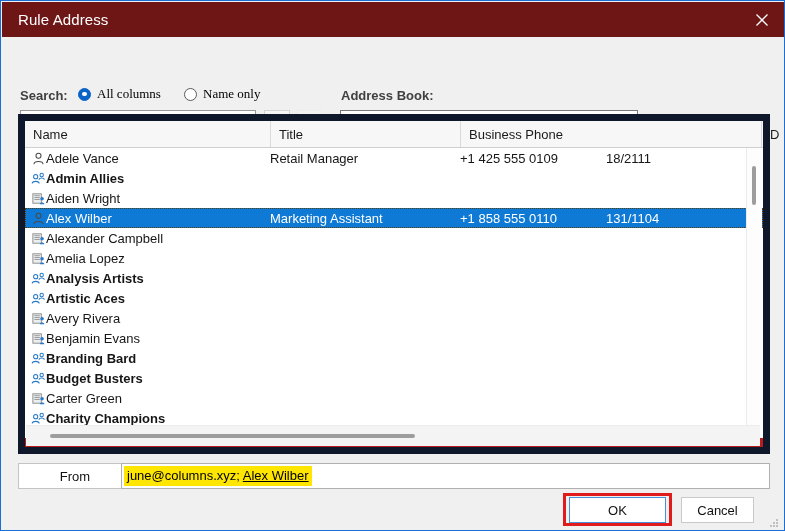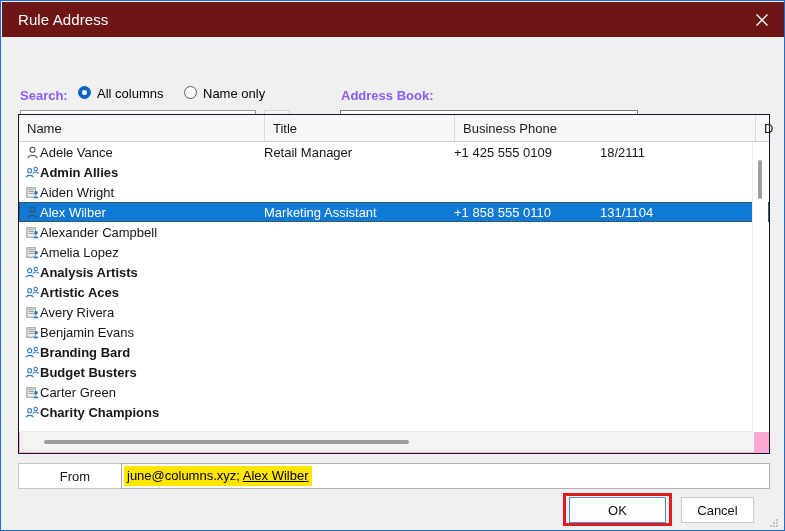--- a/index.html
+++ b/index.html
@@ -50,33 +50,34 @@
   
   .toolbar {
     position: absolute;
     left: 1px; top: 36px;
     width: 783px; height: 66px;
     background: #f0f0f0;
   }
   .lbl {
     position: absolute;
     font-size: 13px;
-    color: #8b5cf6;
+    color: #404040;
     white-space: nowrap;
   }
   .lbl.bold { font-weight: bold; }
 
   .radio-wrap {
     position: absolute;
     display: flex;
-    align-items: flex-start;
+    align-items: center;
     gap: 6px;
     font-size: 13px;
     color: #000;
     white-space: nowrap;
+    font-family: Liberation Serif, serif;
   }
   .radio {
     width: 13px; height: 13px;
     border-radius: 50%;
     border: 1px solid #5a5a5a;
     background: #ffffff;
     box-sizing: border-box;
     position: relative;
     flex: none;
   }
@@ -152,22 +153,22 @@
     color: #2b7cd3;
     white-space: nowrap;
   }
 
   
   .listbox {
     position: absolute;
     left: 17px; top: 113px;
     width: 752px; height: 340px;
     box-sizing: border-box;
-    border: 1px solid #0f172a;
-    background: #f9a8d4;
+    border: 7px solid #0f172a;
+    background: #b91c1c;
   }
   .list-header {
     position: relative;
     height: 26px;
     background: #f7f7f7;
     border-bottom: 1px solid #cfcfcf;
   }
   .hcell {
     position: absolute;
     top: 0;

